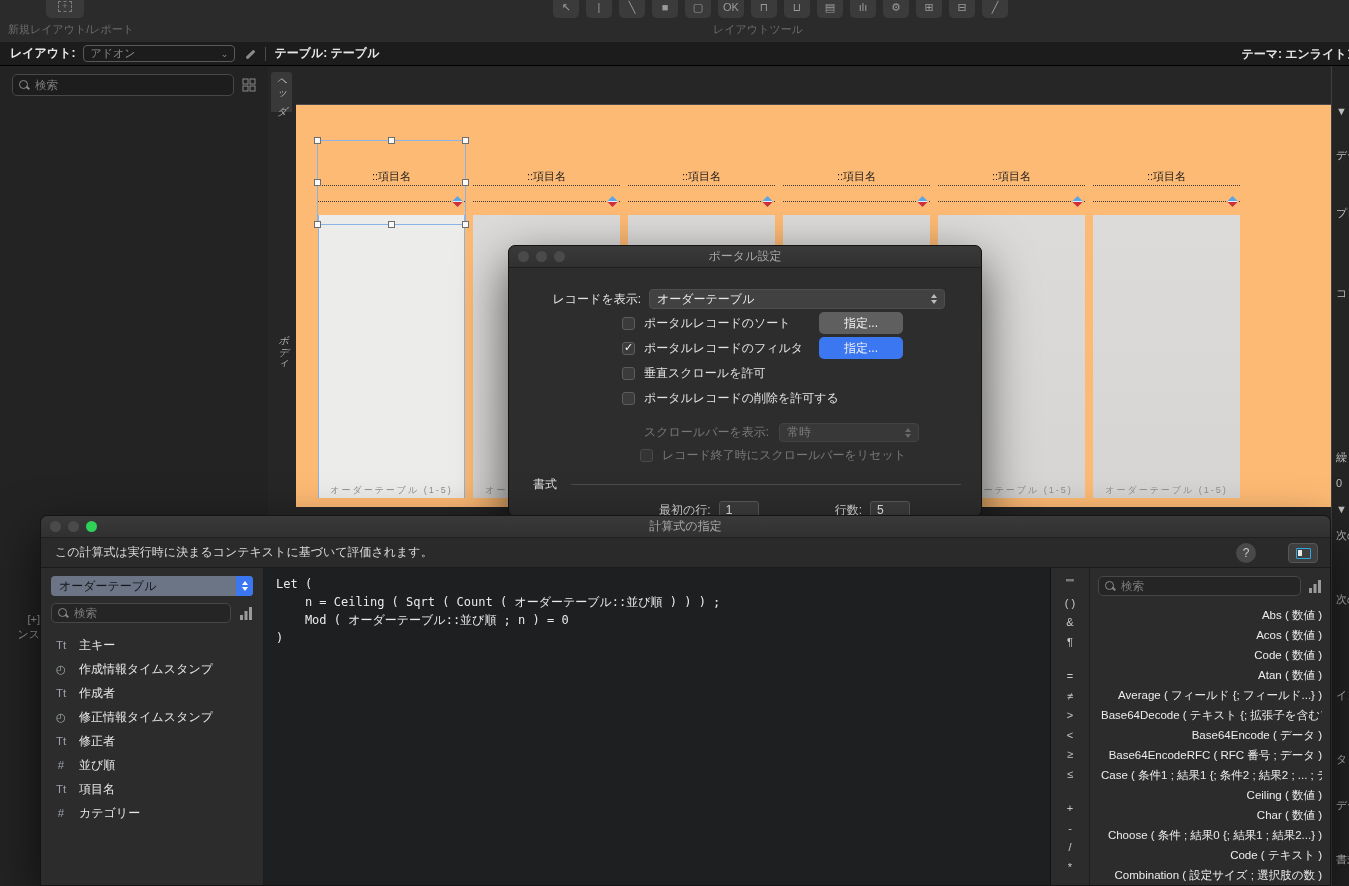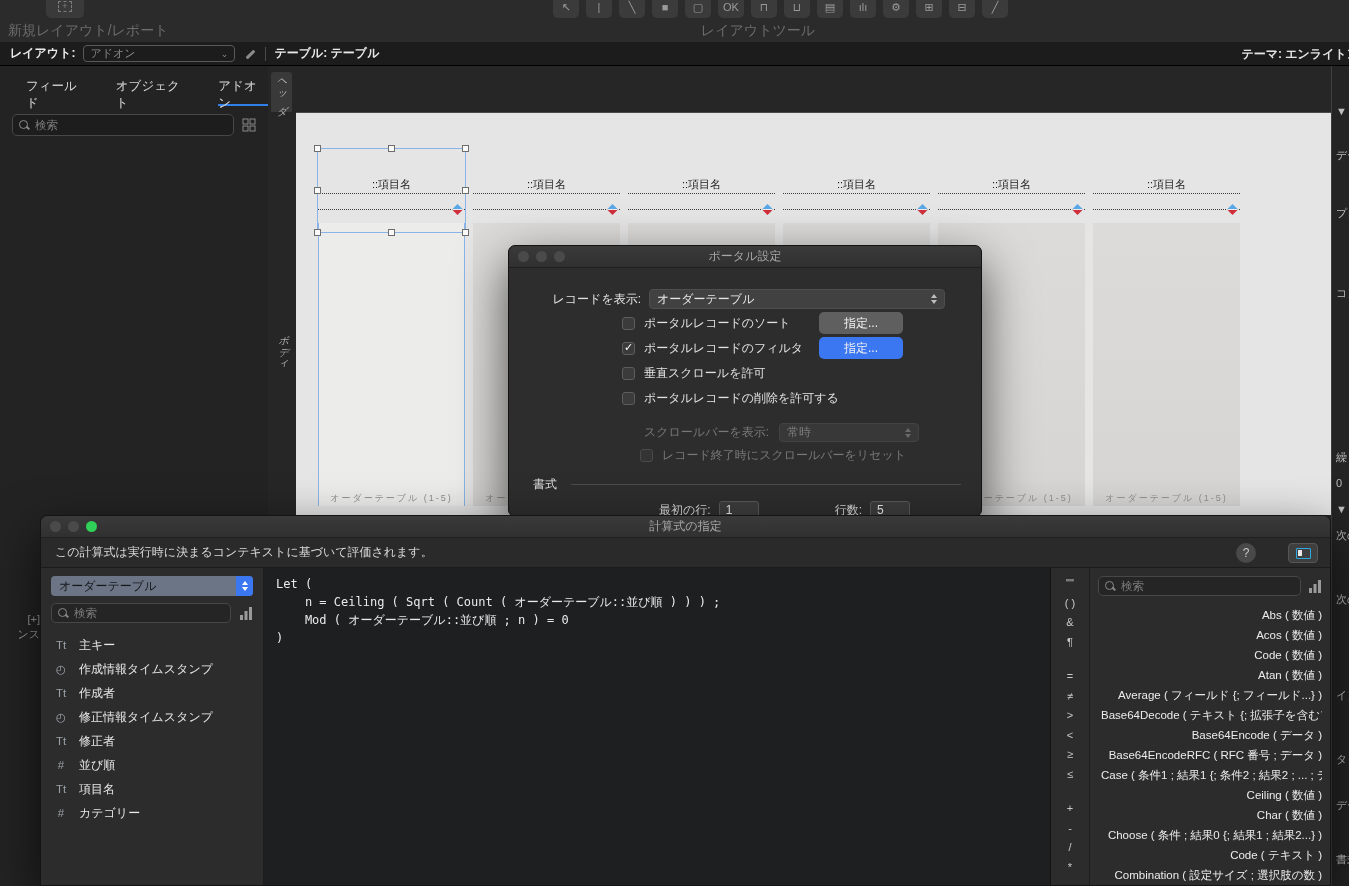--- a/index.html
+++ b/index.html
@@ -4,21 +4,21 @@
 <style>
   * { margin:0; padding:0; box-sizing:border-box; }
   html,body { background:#141414; }
   body { font-family:"Liberation Sans","DejaVu Sans",sans-serif; }
   .screen { position:relative; width:1349px; height:886px; overflow:hidden; background:#262626; }
 
   
   .toolbar { position:absolute; left:0; top:0; width:1349px; height:42px; background:#2b2b2b; }
   .new-layout-btn { position:absolute; left:46px; top:-6px; width:38px; height:24px; background:#3a3a3a; border-radius:5px; display:flex; align-items:center; justify-content:center; }
   .new-layout-glyph { width:14px; height:11px; border:1px dashed #7c7c7c; color:#7c7c7c; font-size:9px; line-height:9px; text-align:center; }
-  .toolbar-label { position:absolute; top:22px; font-size:14px; color:#6c6c6c; }
+  .toolbar-label { position:absolute; top:22px; font-size:11px; color:#6c6c6c; }
   .lbl-newlayout { left:8px; }
   .lbl-tools { left:553px; width:410px; text-align:center; }
   .tool-row { position:absolute; left:553px; top:-4px; display:flex; gap:7px; }
   .tool-btn { width:26px; height:22px; background:#3b3b3b; border-radius:5px; color:#9a9a9a; font-size:11px; display:flex; align-items:center; justify-content:center; overflow:hidden; }
 
   
   .layout-bar { position:absolute; left:0; top:42px; width:1349px; height:24px; background:#1c1c1c; border-bottom:1px solid #000; display:flex; align-items:center; padding-left:10px; gap:8px; }
   .layout-bar .strong { font-size:12px; font-weight:bold; color:#e9e9e9; }
   .layout-popup { width:152px; height:17px; border:1px solid #585858; border-radius:4px; display:flex; align-items:center; padding:0 6px; color:#8b8b8b; font-size:11px; }
   .layout-popup .chev { margin-left:auto; font-size:9px; color:#8b8b8b; }
@@ -37,21 +37,21 @@
   .searchbox .ph { color:#7d7d7d; font-size:11.5px; }
   .mag { position:relative; width:11px; height:11px; flex:0 0 auto; }
   .mag::before { content:""; position:absolute; left:0; top:0; width:7px; height:7px; border:1.5px solid #8a8a8a; border-radius:50%; }
   .mag::after { content:""; position:absolute; left:7px; top:7px; width:4px; height:1.5px; background:#8a8a8a; transform:rotate(45deg); }
 
   
   .part-strip { position:absolute; left:268px; top:66px; width:28px; height:449px; background:#262626; }
   .part-tab { position:absolute; left:3px; top:6px; width:21px; height:40px; background:#393939; border-radius:3px 3px 0 0; display:flex; align-items:center; justify-content:center; }
   .vtext { writing-mode:vertical-rl; font-size:10px; font-style:italic; color:#b2b2b2; letter-spacing:1px; }
   .part-body-label { position:absolute; left:8px; top:262px; }
-  .canvas { position:absolute; left:296px; top:112px; width:1035px; height:403px; background:#e5e5e5; overflow:hidden; border-top:1px solid #4a4a4a; }
+  .canvas { position:absolute; left:296px; top:104px; width:1035px; height:403px; background:#fdba74; overflow:hidden; border-top:1px solid #4a4a4a; }
   .cols { position:absolute; left:22px; top:35px; display:flex; gap:8px; }
   .pcol { position:relative; width:147px; }
   .pcol-label { margin-top:29px; height:17px; font-size:11px; color:#1c1c1c; text-align:center; border-bottom:1px dotted #3a3a3a; }
   .pcol-line2 { position:relative; margin-top:15px; border-bottom:1px dotted #3a3a3a; height:1px; }
   .diamond { position:absolute; right:2px; top:-5px; width:11px; height:11px; clip-path:polygon(50% 0,100% 50%,50% 100%,0 50%); background:linear-gradient(180deg,#5aa7e8 0%,#5aa7e8 45%,#ececec 45%,#ececec 55%,#cf2f3c 55%,#cf2f3c 100%); }
   .pcol-body { position:relative; margin-top:13px; height:283px; background:#d9d8d6; background:linear-gradient(180deg,#dcdbd9,#d6d5d3); overflow:hidden; }
   .pcol-footer { position:absolute; bottom:1px; left:0; right:0; text-align:center; font-size:9px; letter-spacing:2px; color:#8f8f8f; white-space:nowrap; overflow:hidden; }
   .pcol.selected .pcol-body { background:#ececeb; border-left:1px solid #8ab4e8; border-right:1px solid #8ab4e8; }
   .sel-frame { position:absolute; left:-1px; top:0px; width:149px; height:85px; border:1px solid #8ab4e8; }
   .hdl { position:absolute; width:7px; height:7px; background:#fafafa; border:1px solid #6e6e6e; }
@@ -178,28 +178,20 @@
       <span>アドオン</span>
       <span class="chev">⌄</span>
     </span>
     <span class="pencil"></span>
     <span class="vdiv"></span>
     <span class="strong">テーブル: テーブル</span>
     <span class="theme-label">テーマ: エンライトン</span>
   </div>
 
   <div class="left-panel">
-    <div class="tabs">
-
-        <div class="tab">フィールド</div>
-
-        <div class="tab">オブジェクト</div>
-
-        <div class="tab active">アドオン</div>
-      </div>
     <div class="search-row">
       <span class="searchbox">
         <span class="mag"></span>
         <span class="ph">検索</span>
       </span>
       <svg width="14" height="14" viewBox="0 0 14 14">
         <rect x="1" y="1" width="5" height="5" fill="none" stroke="#8a8a8a"></rect>
         <rect x="8" y="1" width="5" height="5" fill="none" stroke="#8a8a8a"></rect>
         <rect x="1" y="8" width="5" height="5" fill="none" stroke="#8a8a8a"></rect>
         <rect x="8" y="8" width="5" height="5" fill="none" stroke="#8a8a8a"></rect>

